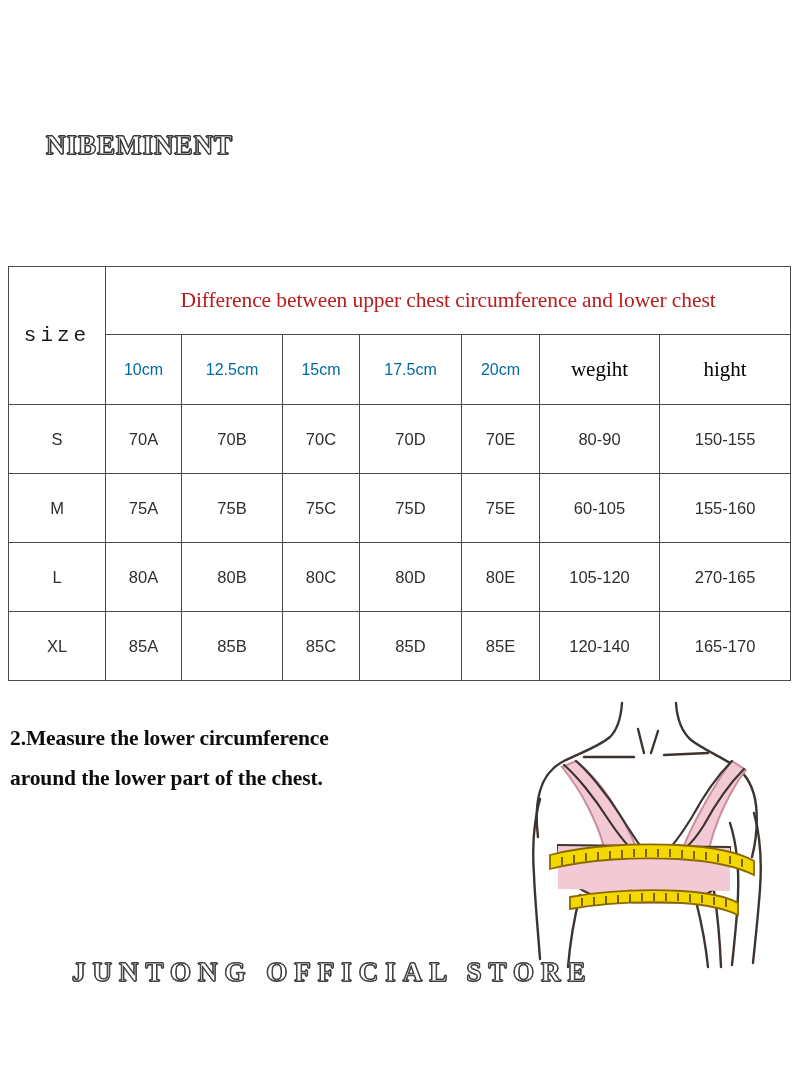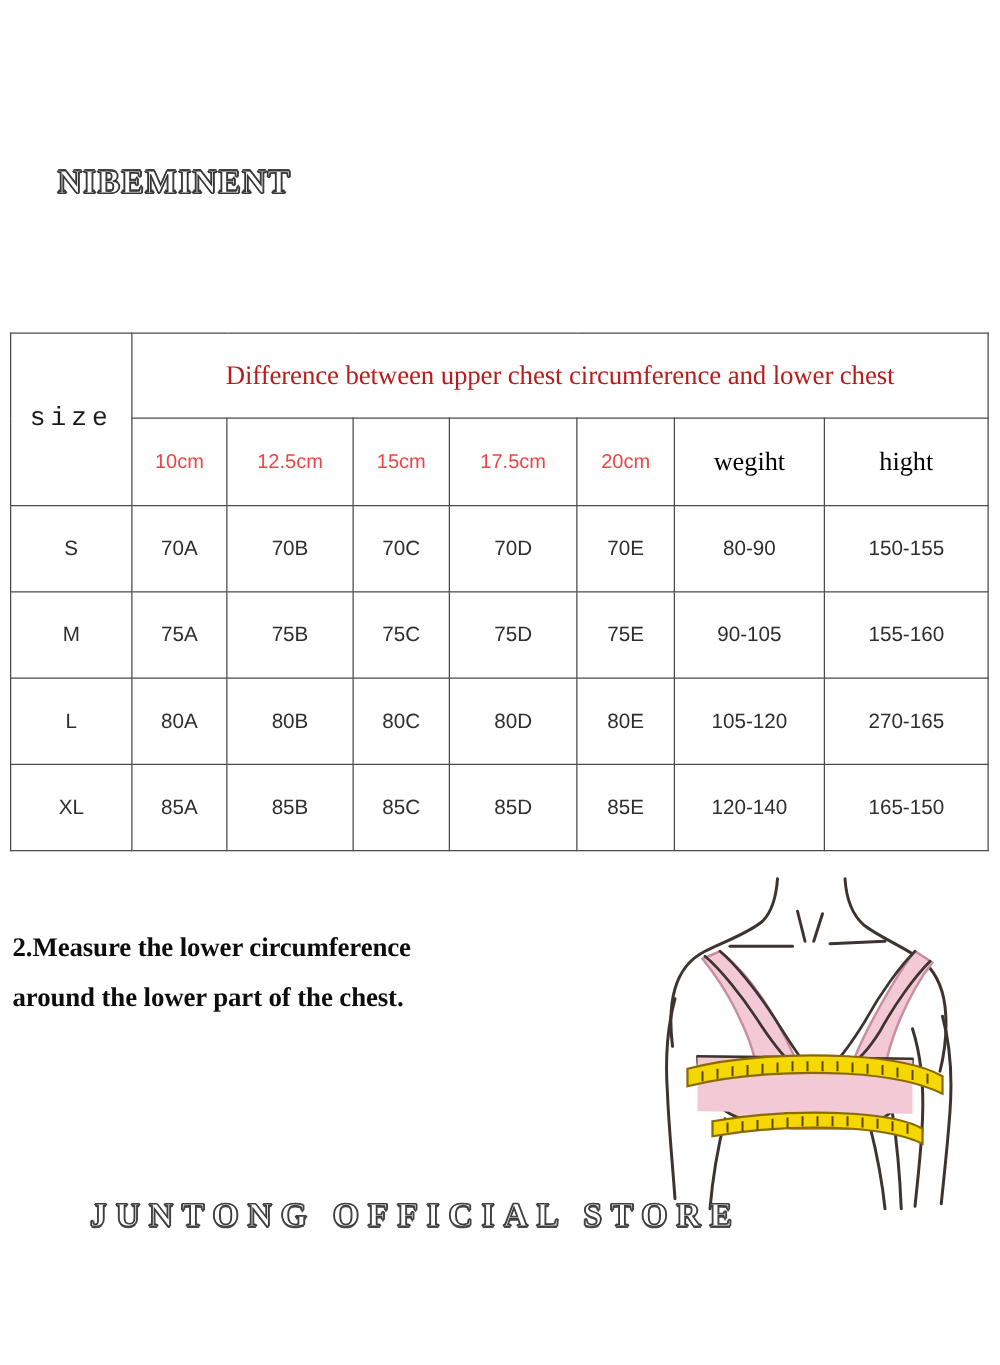--- a/index.html
+++ b/index.html
@@ -75,21 +75,21 @@
     font-weight: bold;
     color: #b91c1c;
     text-align: left;
     padding-left: 10px;
     white-space: nowrap;
     letter-spacing: -0.1px;
   }
   .cell-sub {
     font-family: "Liberation Sans", sans-serif;
     font-size: 16px;
-    color: #ef4444;
+    color: #0369a1;
   }
   .cell-sub-strong {
     font-family: "Liberation Serif", serif;
     font-size: 21px;
     font-weight: bold;
     color: #000000;
   }
   .cell-body {
     font-family: "Liberation Sans", sans-serif;
     font-size: 16.5px;
@@ -108,21 +108,21 @@
   }
   .instr-line {
     font-family: "Liberation Serif", serif;
     font-size: 21.5px;
     font-weight: bold;
     color: #0d0d0d;
     white-space: nowrap;
     letter-spacing: -0.1px;
   }
   .block-1 .instr-line { line-height: 30px; }
-  .block-2 { margin-top: 20px; }
+  .block-2 { margin-top: 0; }
   .block-2 .instr-line { line-height: 40px; }
 
   
   .store-name {
     position: absolute;
     left: 72px;
     top: 957px;
     font-family: "Liberation Serif", serif;
     font-size: 27px;
     font-weight: bold;
@@ -187,21 +187,21 @@
         <td class="cell-body">150-155</td>
       </tr>
 
       <tr class="data-row">
         <td class="cell-body">M</td>
         <td class="cell-body">75A</td>
         <td class="cell-body">75B</td>
         <td class="cell-body">75C</td>
         <td class="cell-body">75D</td>
         <td class="cell-body">75E</td>
-        <td class="cell-body">90-105</td>
+        <td class="cell-body">60-105</td>
         <td class="cell-body">155-160</td>
       </tr>
 
       <tr class="data-row">
         <td class="cell-body">L</td>
         <td class="cell-body">80A</td>
         <td class="cell-body">80B</td>
         <td class="cell-body">80C</td>
         <td class="cell-body">80D</td>
         <td class="cell-body">80E</td>
@@ -210,21 +210,21 @@
       </tr>
 
       <tr class="data-row">
         <td class="cell-body">XL</td>
         <td class="cell-body">85A</td>
         <td class="cell-body">85B</td>
         <td class="cell-body">85C</td>
         <td class="cell-body">85D</td>
         <td class="cell-body">85E</td>
         <td class="cell-body">120-140</td>
-        <td class="cell-body">165-150</td>
+        <td class="cell-body">165-170</td>
       </tr>
     </tbody>
   </table>
 </div>
 
 <div class="instructions">
   <div class="block-2">
     <div class="instr-line">2.Measure the lower circumference</div>
     <div class="instr-line">around the lower part of the chest.</div>
   </div>

